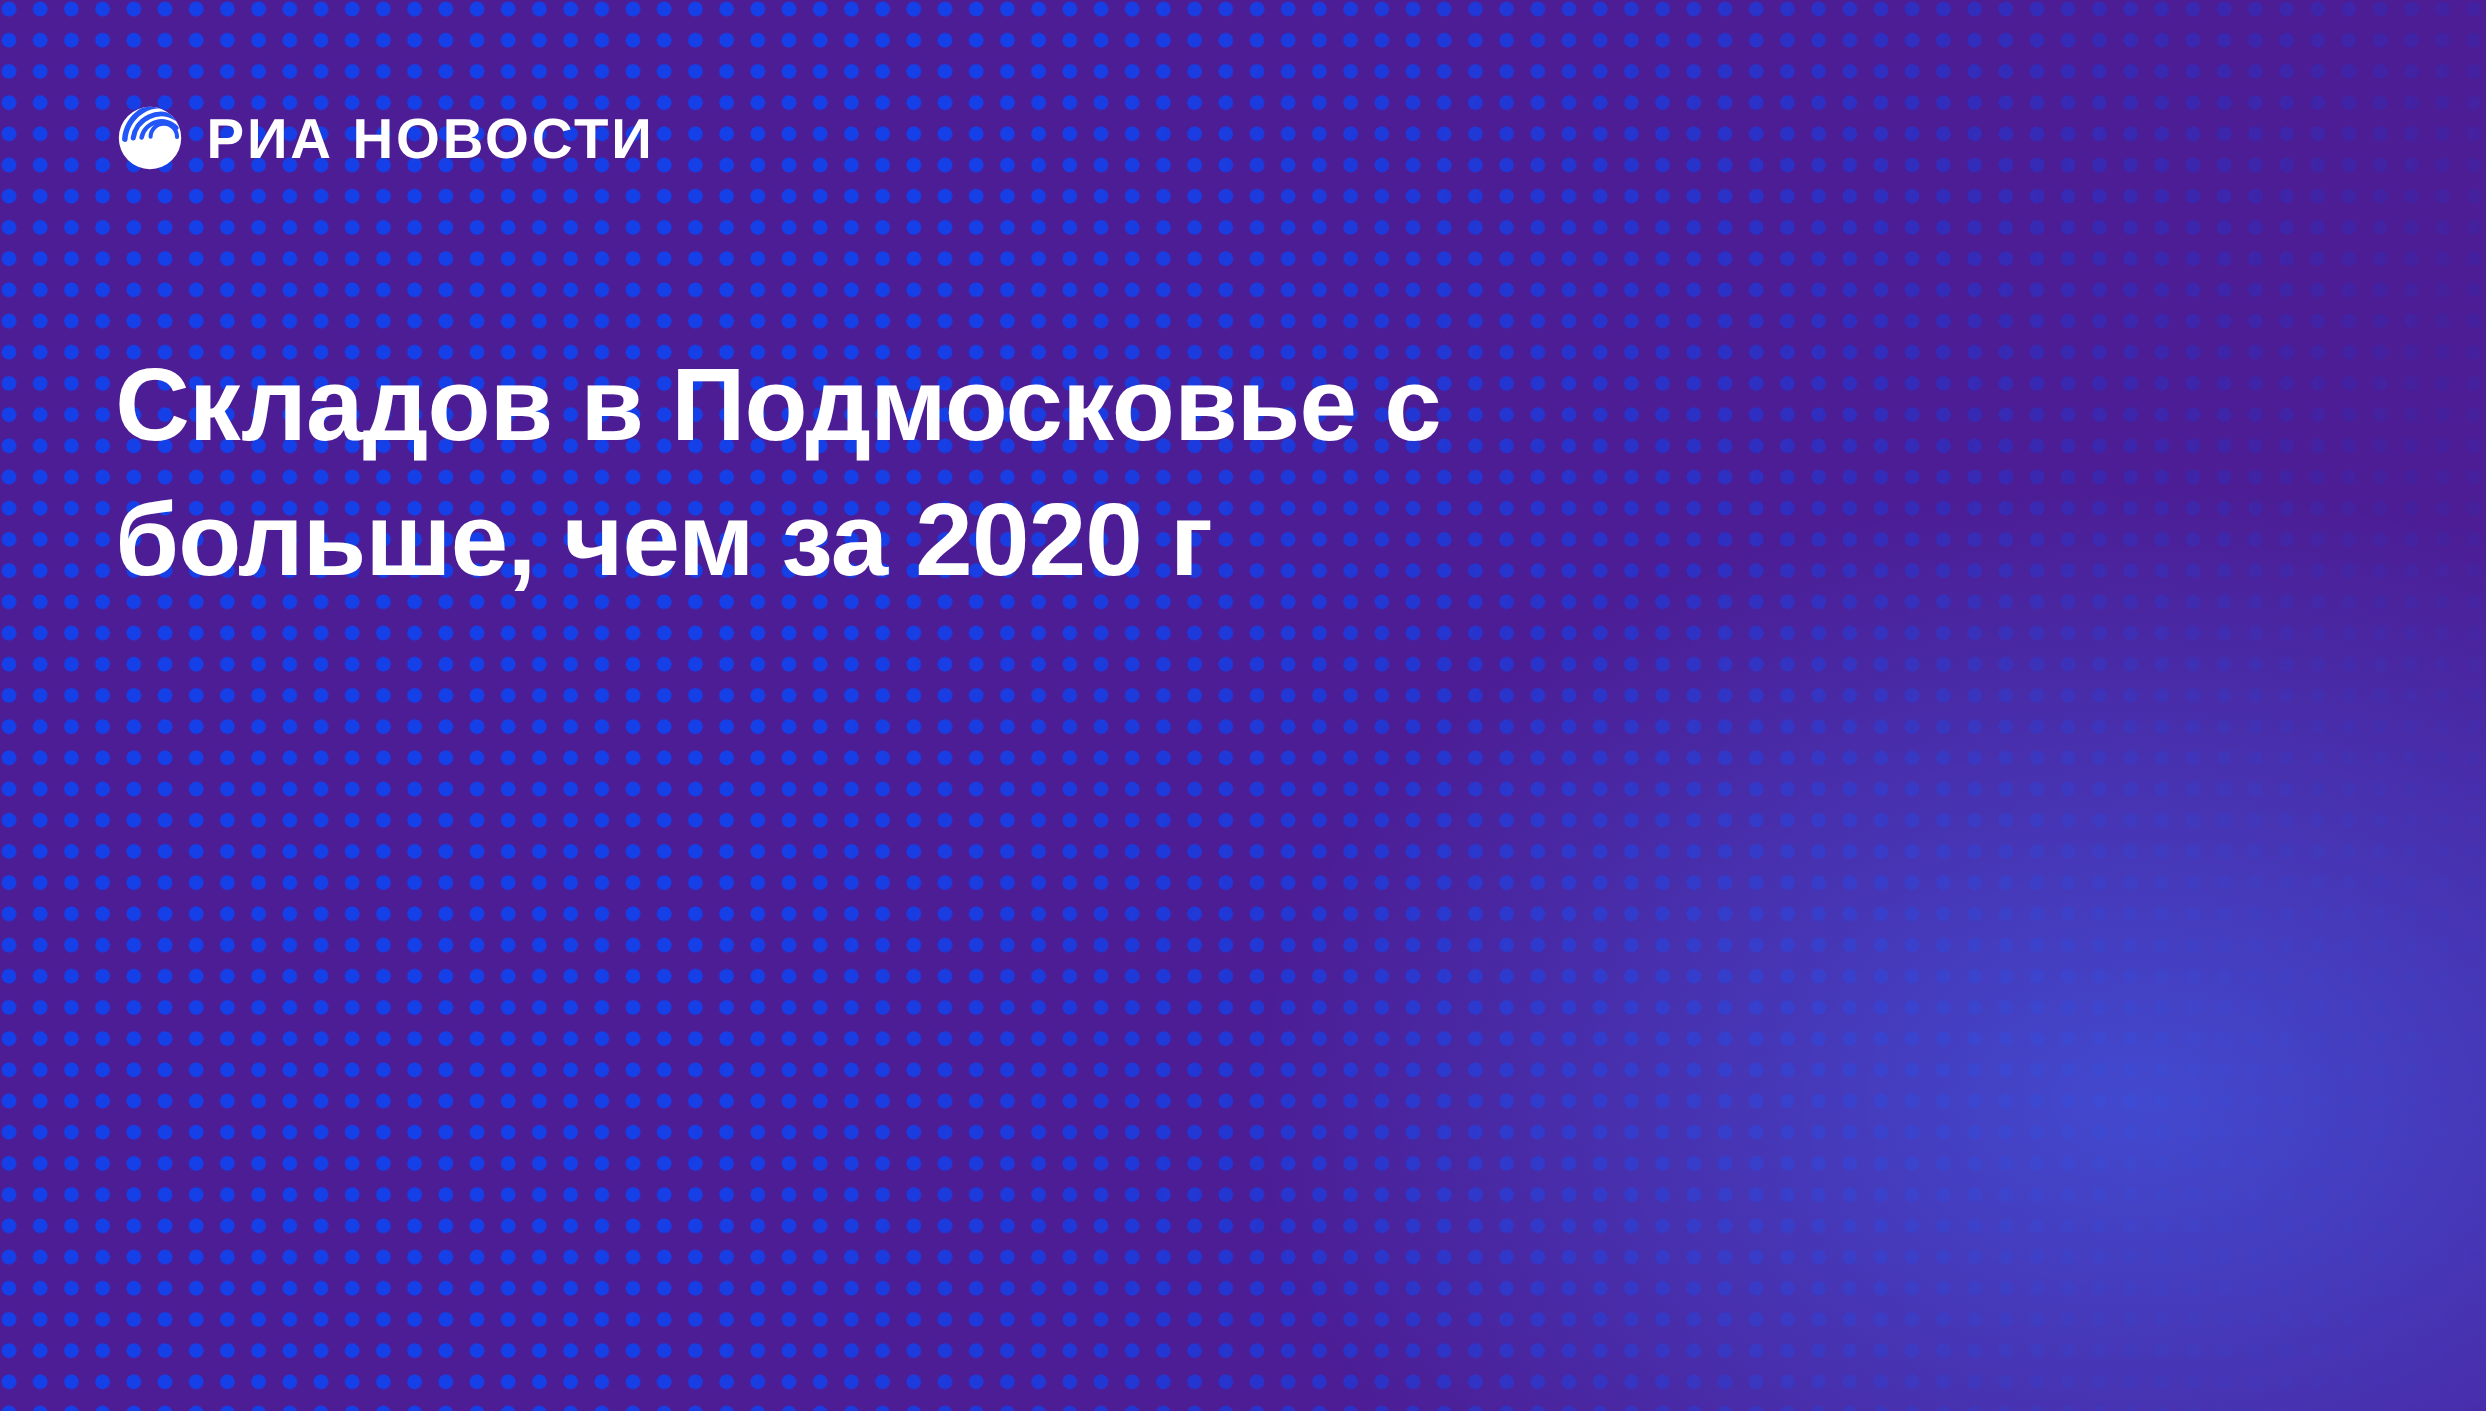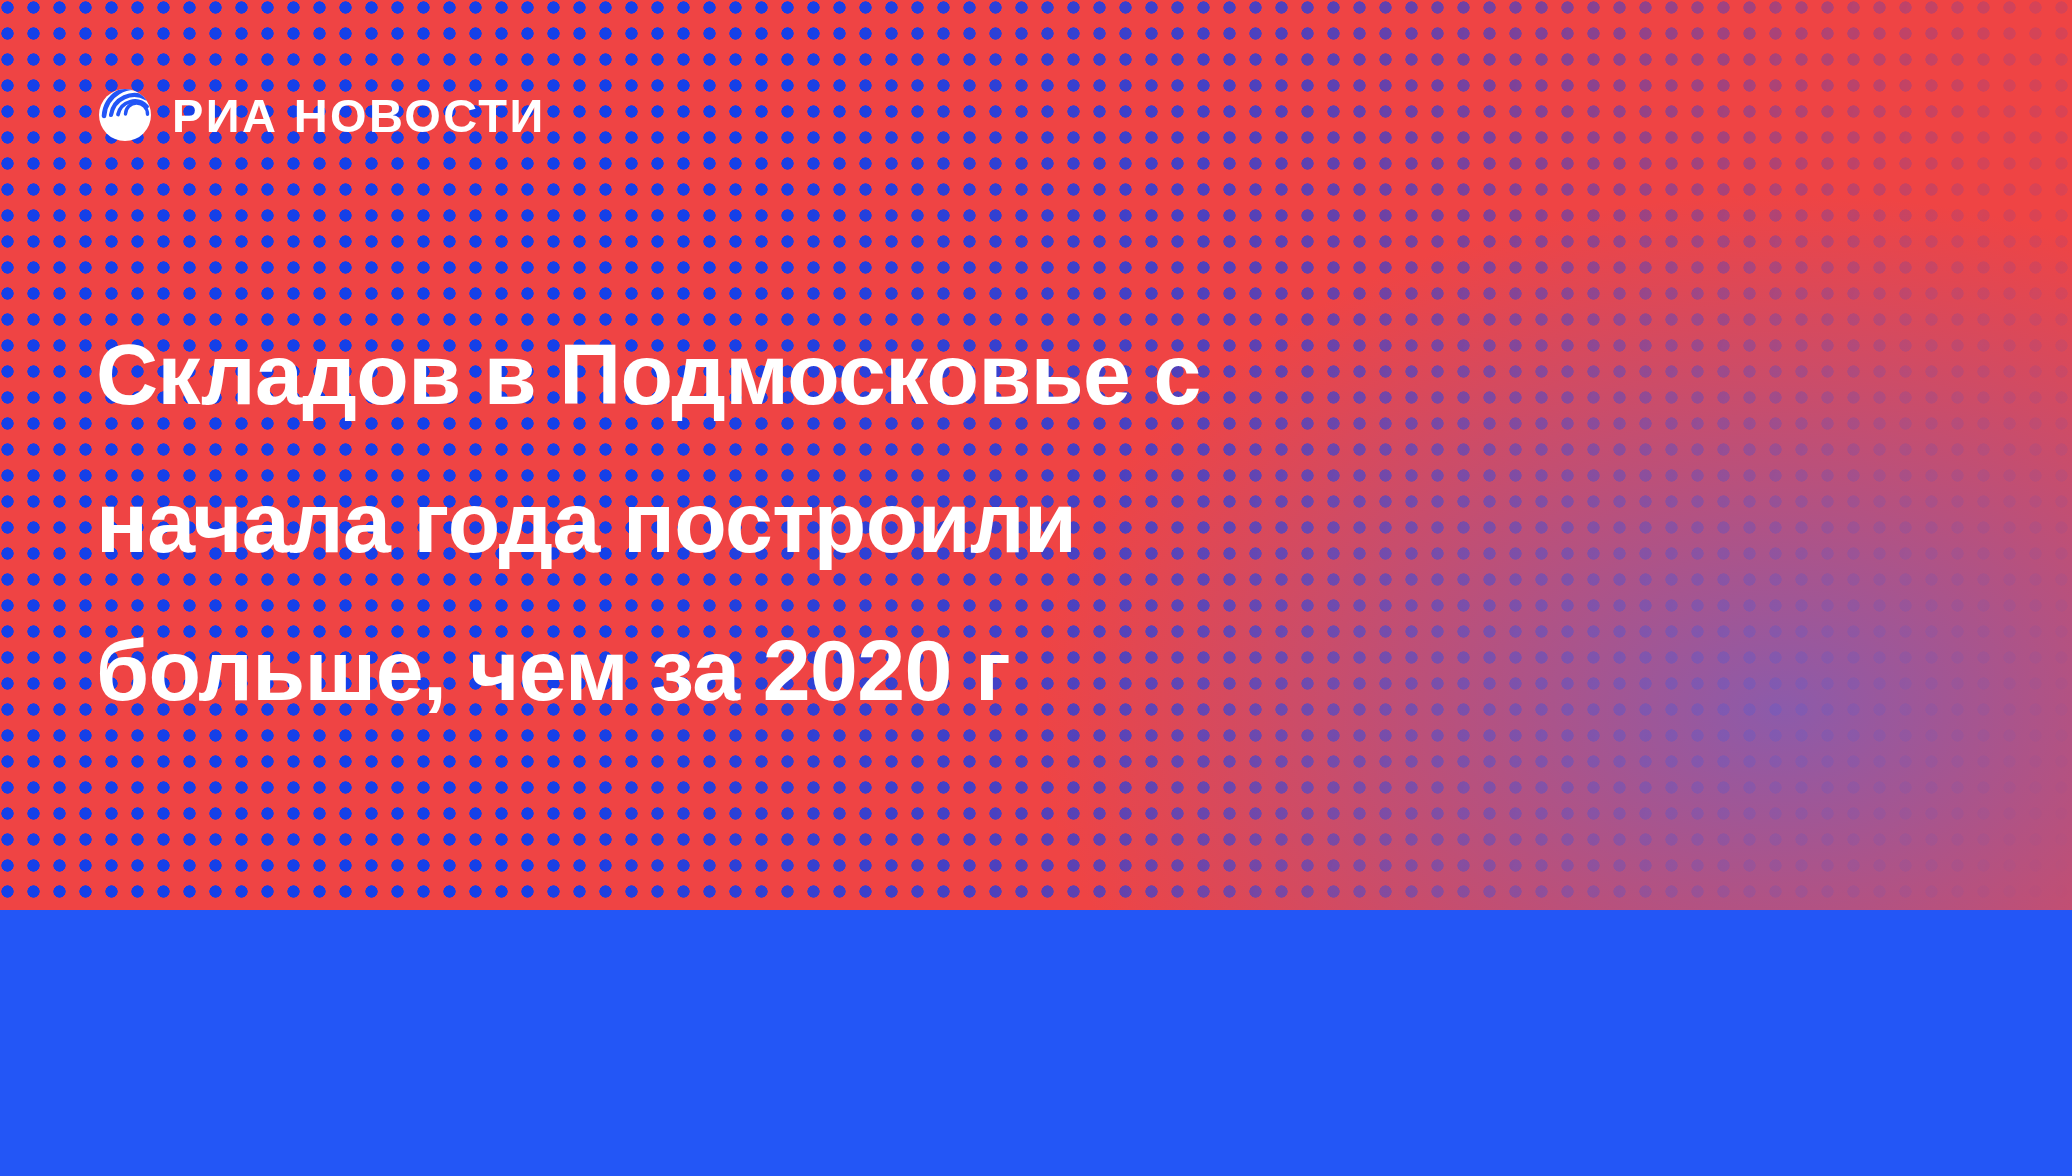--- a/index.html
+++ b/index.html
@@ -10,22 +10,22 @@
   body {
     width: 2072px;
     height: 1176px;
     overflow: hidden;
     font-family: "Liberation Sans", "DejaVu Sans", sans-serif;
   }
 
   #card {
     position: relative;
     width: 2072px;
-    height: 910px;
-    background: #ef4444;
+    height: 1176px;
+    background: #4c1d95;
     overflow: hidden;
   }
 
   
   #dots {
     position: absolute;
     inset: 0;
     background-image: radial-gradient(circle at 6.5px 6.5px, #1540e8 5.9px, rgba(21,64,232,0) 6.4px);
     background-size: 26px 26px;
     background-position: 1px 1px;
@@ -83,21 +83,20 @@
     color: #ffffff;
     font-size: 86px;
     font-weight: 700;
     line-height: 1.305;
     letter-spacing: -0.6px;
     -webkit-font-smoothing: antialiased;
   }
   #headline .hl-line {
     display: block;
     white-space: nowrap;
-    margin-top: 36px;
   }
 </style>
 </head>
 <body>
 
 <div id="card">
 
   <div id="dots"></div>
   <div id="sheen"></div>
 
@@ -118,18 +117,17 @@
             <path d="M22 28.5 A17 17 0 0 1 51 20.5" stroke-width="3.8"></path>
             <path d="M29.5 28 A10.5 10.5 0 0 1 51.5 28.2" stroke-width="3.4"></path>
           </g>
         </svg>
       </span>
       <span id="brand-name">РИА НОВОСТИ</span>
     </div>
 
     <h1 id="headline">
       <span class="hl-line">Складов в Подмосковье с</span>
-      <span class="hl-line">начала года построили</span>
       <span class="hl-line">больше, чем за 2020 г</span>
     </h1>
 
   </div>
 </div>
 
 </body></html>

